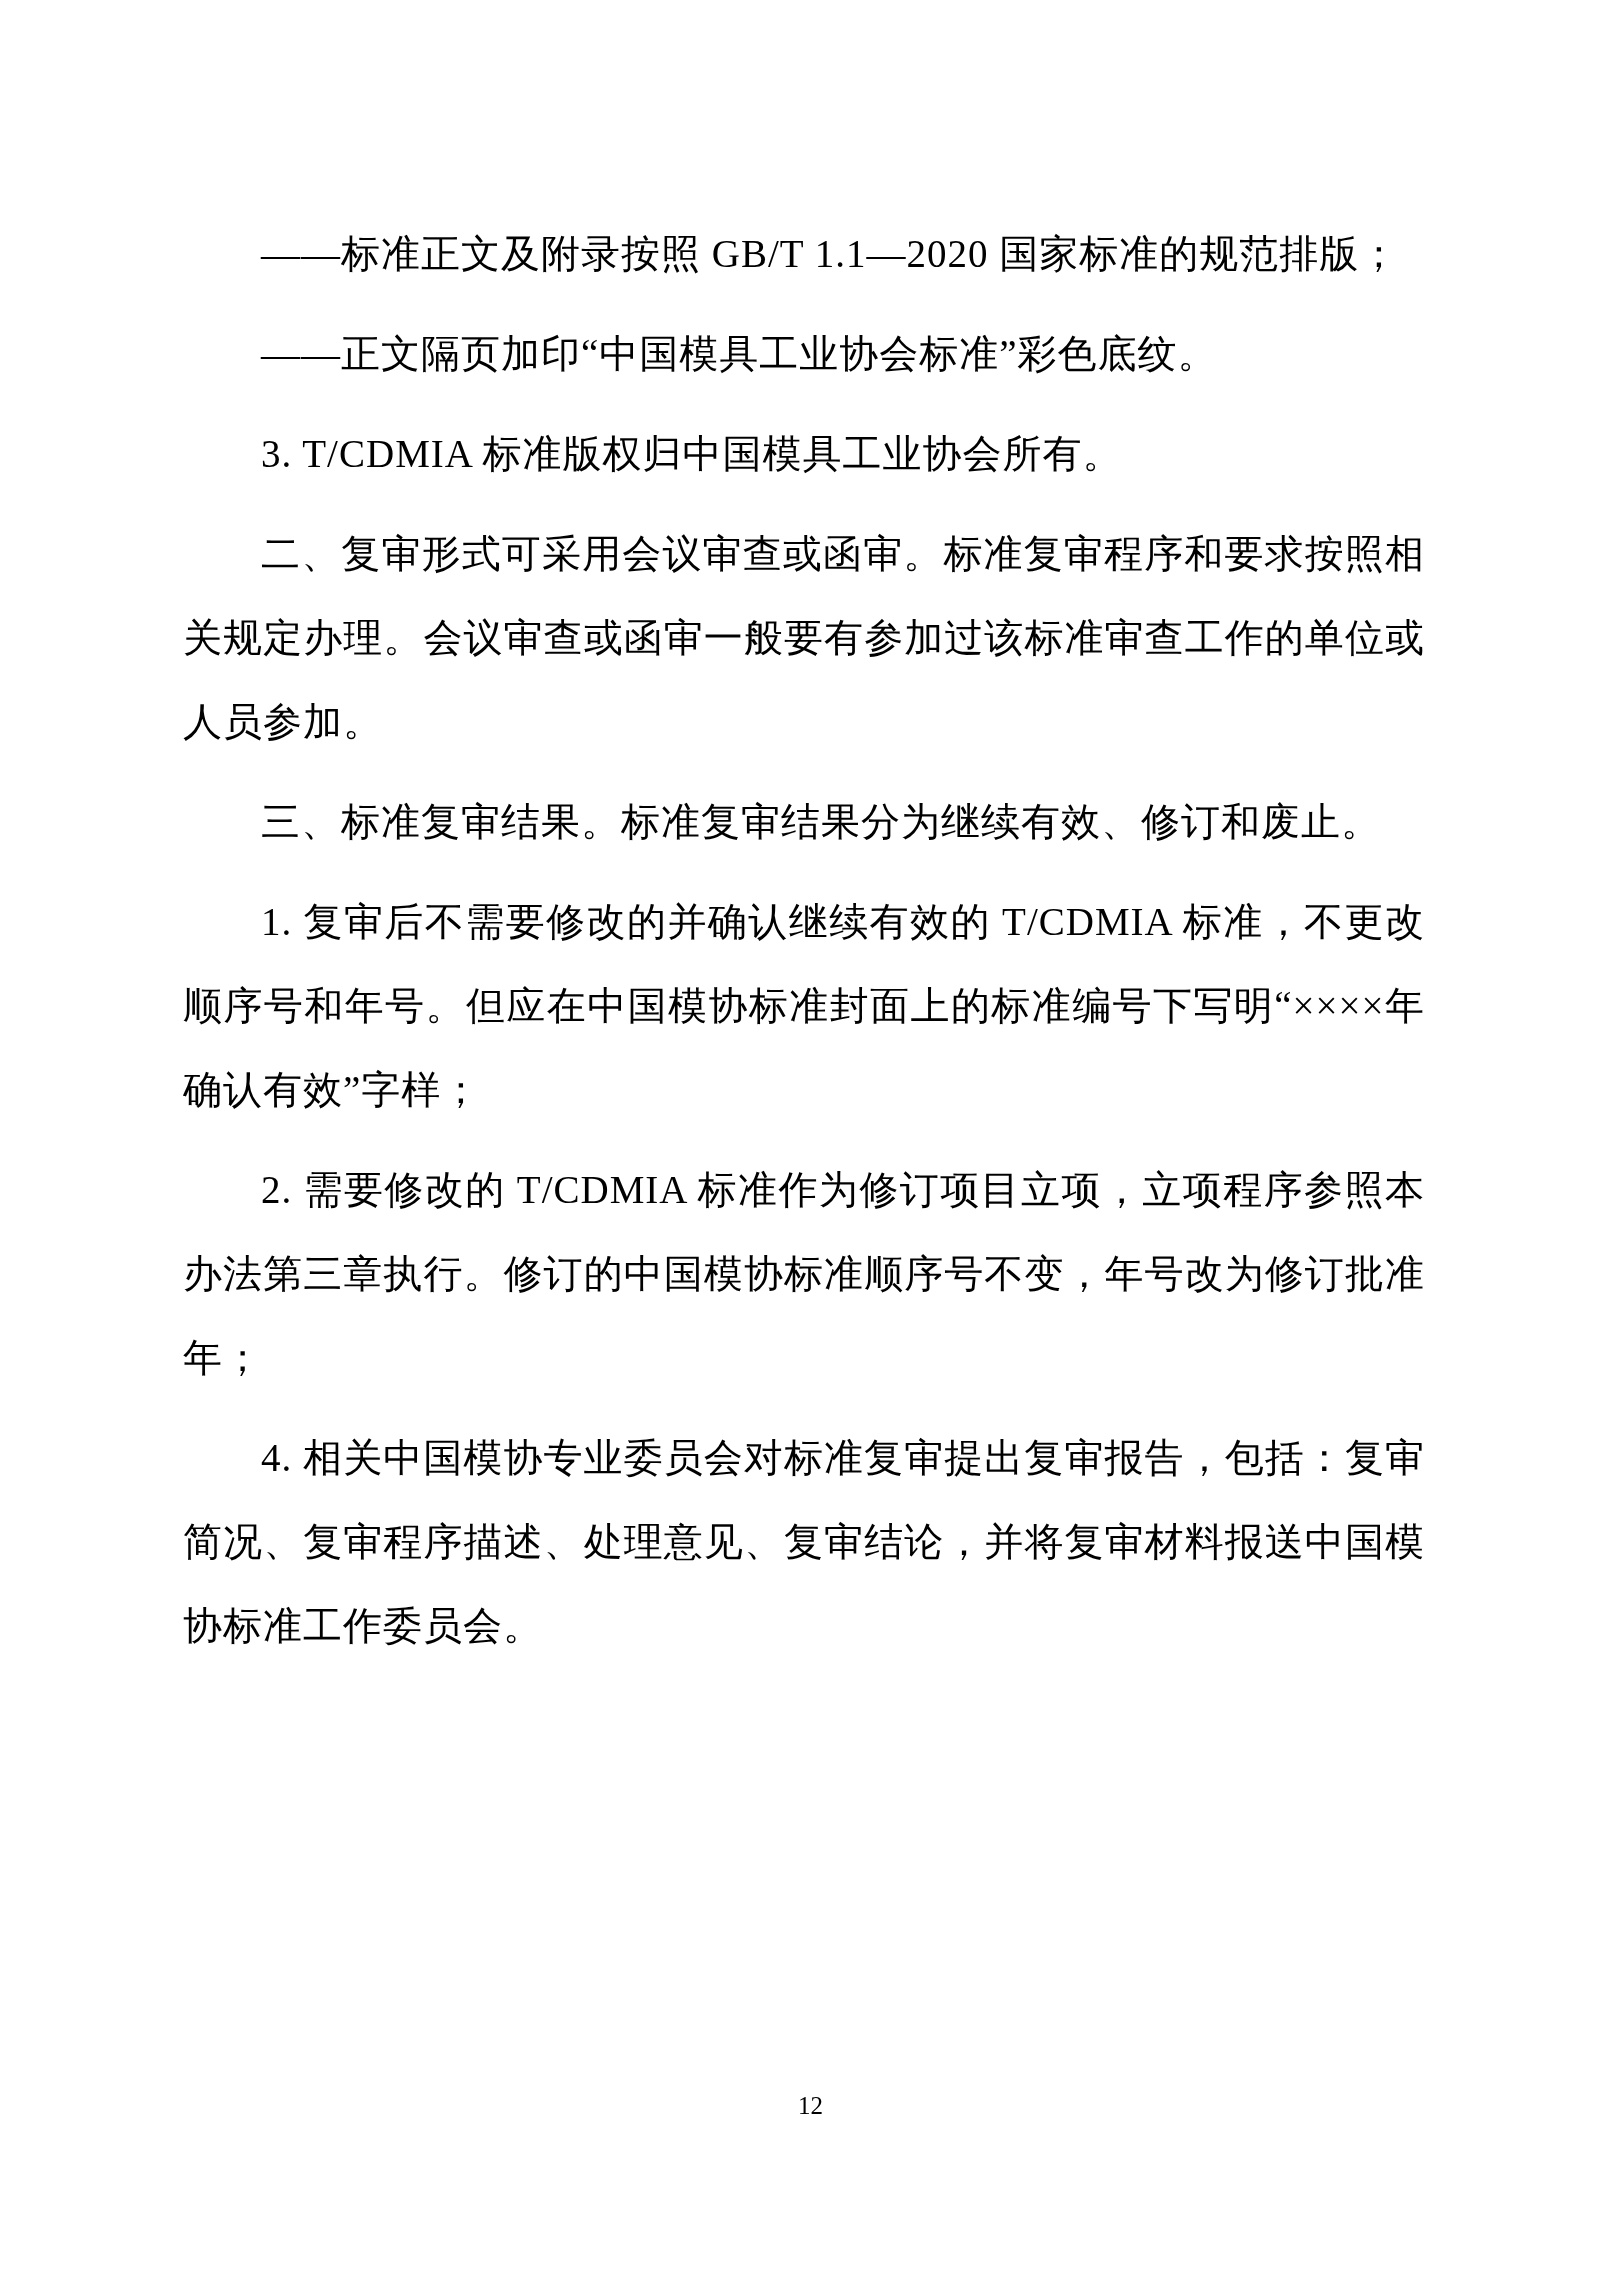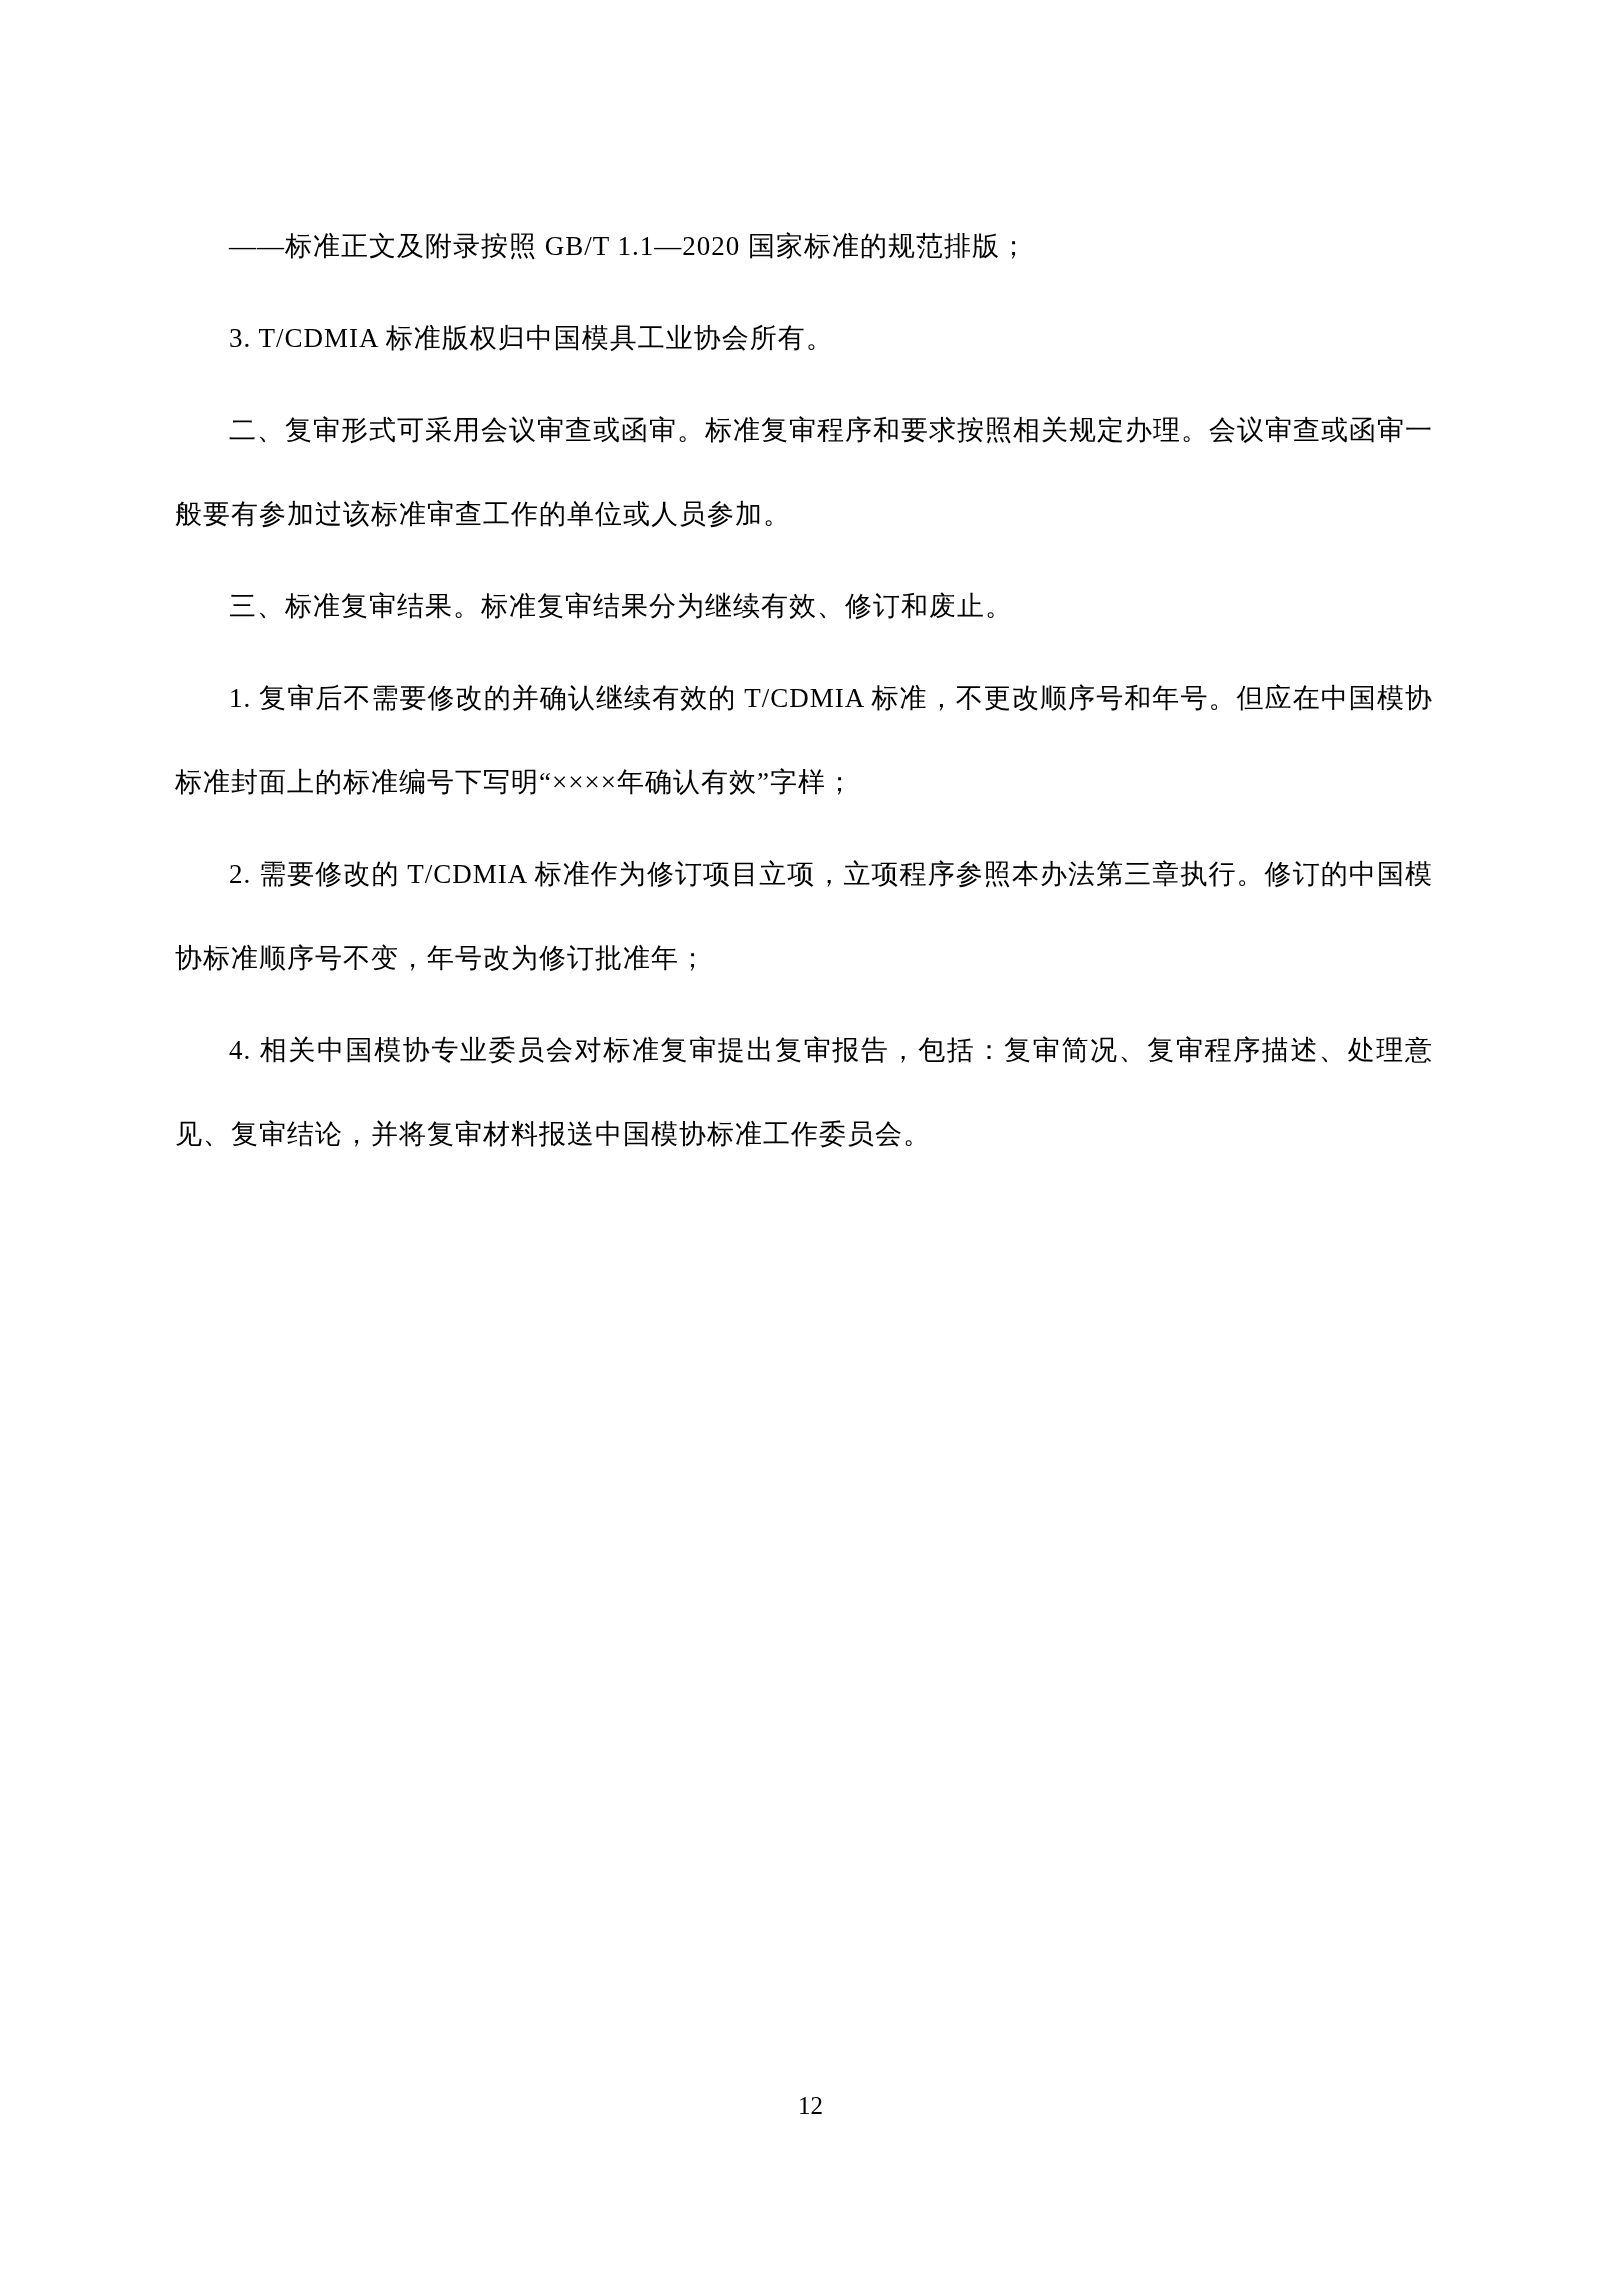--- a/index.html
+++ b/index.html
@@ -16,22 +16,22 @@
     font-family: "Liberation Serif", "DejaVu Serif", serif;
     overflow: hidden;
   }
   .content {
     position: absolute;
     left: 167px;
     top: 196px;
     width: 1274px;
   }
   .para {
-    margin: 8px;
-    font-size: 27px;
+    margin: 16px;
+    font-size: 39px;
     line-height: 84px;
     text-align: justify;
     text-justify: inter-ideograph;
     letter-spacing: 1px;
     word-break: break-word;
   }
   .indent {
     text-indent: 2em;
   }
   .heading {
@@ -50,20 +50,21 @@
     line-height: 35px;
     color: #000000;
   }
 </style>
 </head>
 <body>
 
 <div class="page">
   <div class="content">
     <p class="para indent">——标准正文及附录按照 GB/T 1.1—2020 国家标准的规范排版；</p>
+    <p class="para indent">——正文隔页加印“中国模具工业协会标准”彩色底纹。</p>
     <p class="para indent">3. T/CDMIA 标准版权归中国模具工业协会所有。</p>
     <p class="para indent">二、复审形式可采用会议审查或函审。标准复审程序和要求按照相关规定办理。会议审查或函审一般要有参加过该标准审查工作的单位或人员参加。</p>
     <p class="para indent">三、标准复审结果。标准复审结果分为继续有效、修订和废止。</p>
     <p class="para indent">1. 复审后不需要修改的并确认继续有效的 T/CDMIA 标准，不更改顺序号和年号。但应在中国模协标准封面上的标准编号下写明“××××年确认有效”字样；</p>
     <p class="para indent">2. 需要修改的 T/CDMIA 标准作为修订项目立项，立项程序参照本办法第三章执行。修订的中国模协标准顺序号不变，年号改为修订批准年；</p>
     <p class="para indent">4. 相关中国模协专业委员会对标准复审提出复审报告，包括：复审简况、复审程序描述、处理意见、复审结论，并将复审材料报送中国模协标准工作委员会。</p>
   </div>
   <div class="footer">12</div>
 </div>
 

